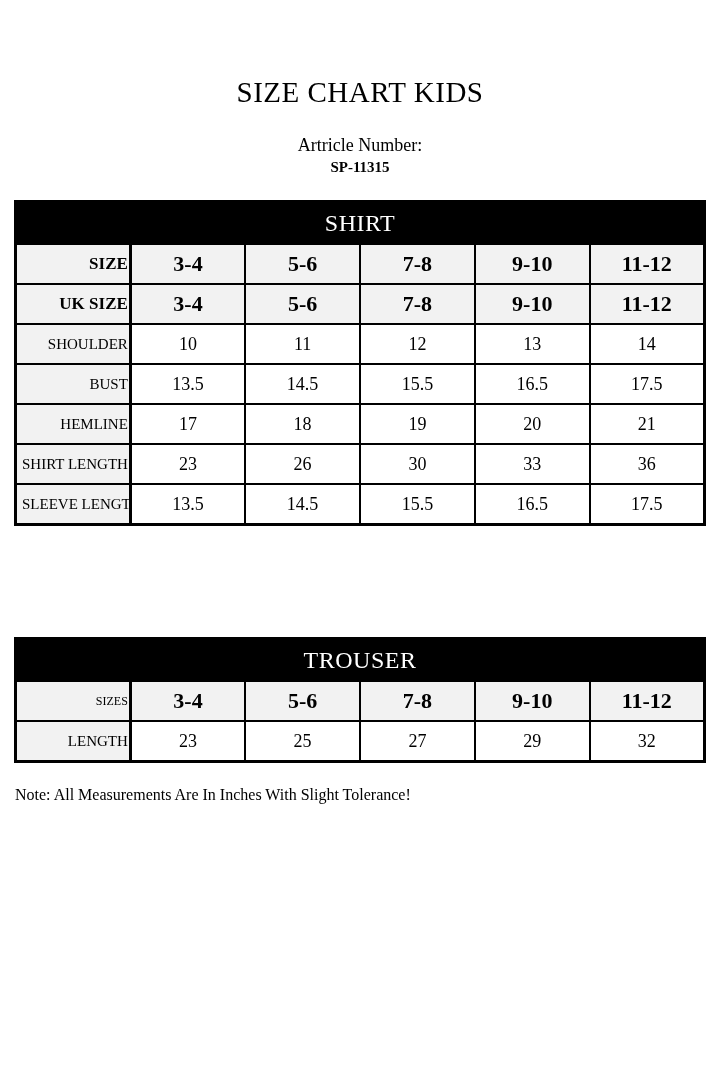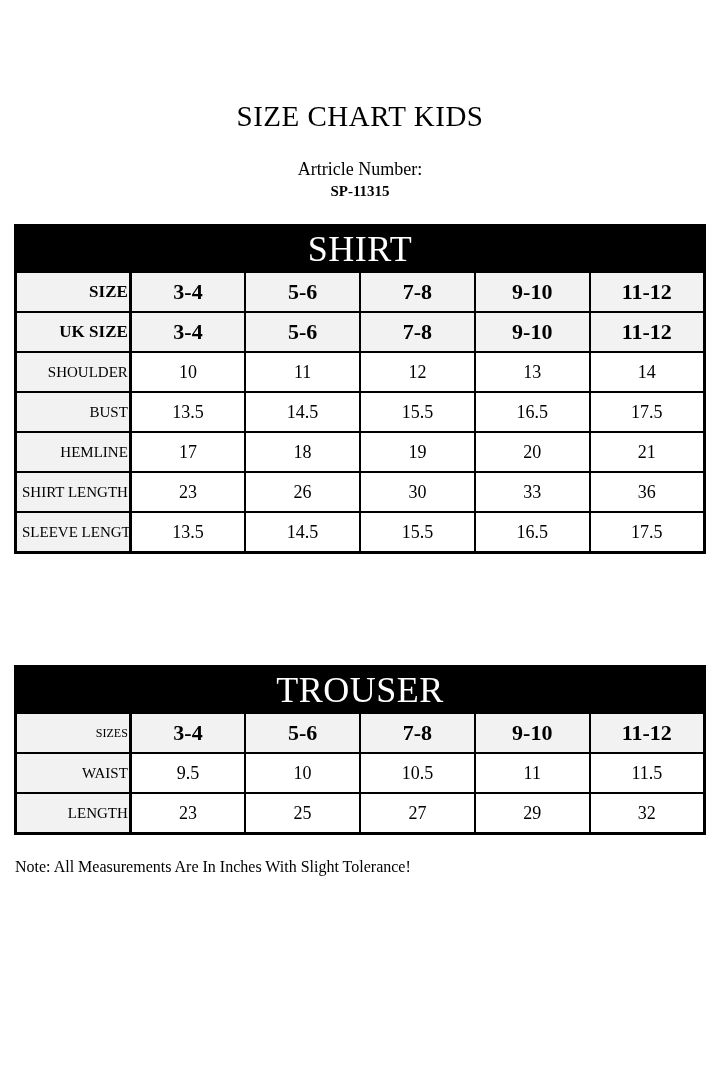--- a/index.html
+++ b/index.html
@@ -13,21 +13,21 @@
     font-family: "Liberation Serif", serif;
     color: #000000;
     position: relative;
     overflow: hidden;
   }
   .header-block {
     text-align: center;
   }
   .main-title {
     margin: 0;
-    padding-top: 100px;
+    padding-top: 76px;
     font-size: 29px;
     font-weight: normal;
     letter-spacing: 0.5px;
   }
   .article-label {
     margin-top: 26px;
     font-size: 18px;
     font-weight: normal;
   }
   .article-number {
@@ -41,21 +41,21 @@
     width: 692px;
     margin-left: 14px;
     border: 3px solid #000000;
   }
   .shirt-table { margin-top: 24px; }
   .trouser-table { margin-top: 111px; }
   th.table-banner {
     background: #000000;
     color: #ffffff;
     font-weight: normal;
-    font-size: 36px;
+    font-size: 24px;
     height: 38px;
     letter-spacing: 0.5px;
     border: 2px solid #000000;
   }
   td {
     border: 2px solid #000000;
     height: 36px;
     text-align: center;
     vertical-align: middle;
     overflow: hidden;
@@ -172,28 +172,20 @@
   </tr>
   <tr class="header-row">
     <td class="label-cell label-regular">SIZES</td>
     <td class="value-cell">3-4</td>
     <td class="value-cell">5-6</td>
     <td class="value-cell">7-8</td>
     <td class="value-cell">9-10</td>
     <td class="value-cell">11-12</td>
   </tr>
   <tr class="measure-row">
-    <td class="label-cell">WAIST</td>
-    <td class="value-cell">9.5</td>
-    <td class="value-cell">10</td>
-    <td class="value-cell">10.5</td>
-    <td class="value-cell">11</td>
-    <td class="value-cell">11.5</td>
-  </tr>
-  <tr class="measure-row">
     <td class="label-cell">LENGTH</td>
     <td class="value-cell">23</td>
     <td class="value-cell">25</td>
     <td class="value-cell">27</td>
     <td class="value-cell">29</td>
     <td class="value-cell">32</td>
   </tr>
 </tbody>
   </table>
 

